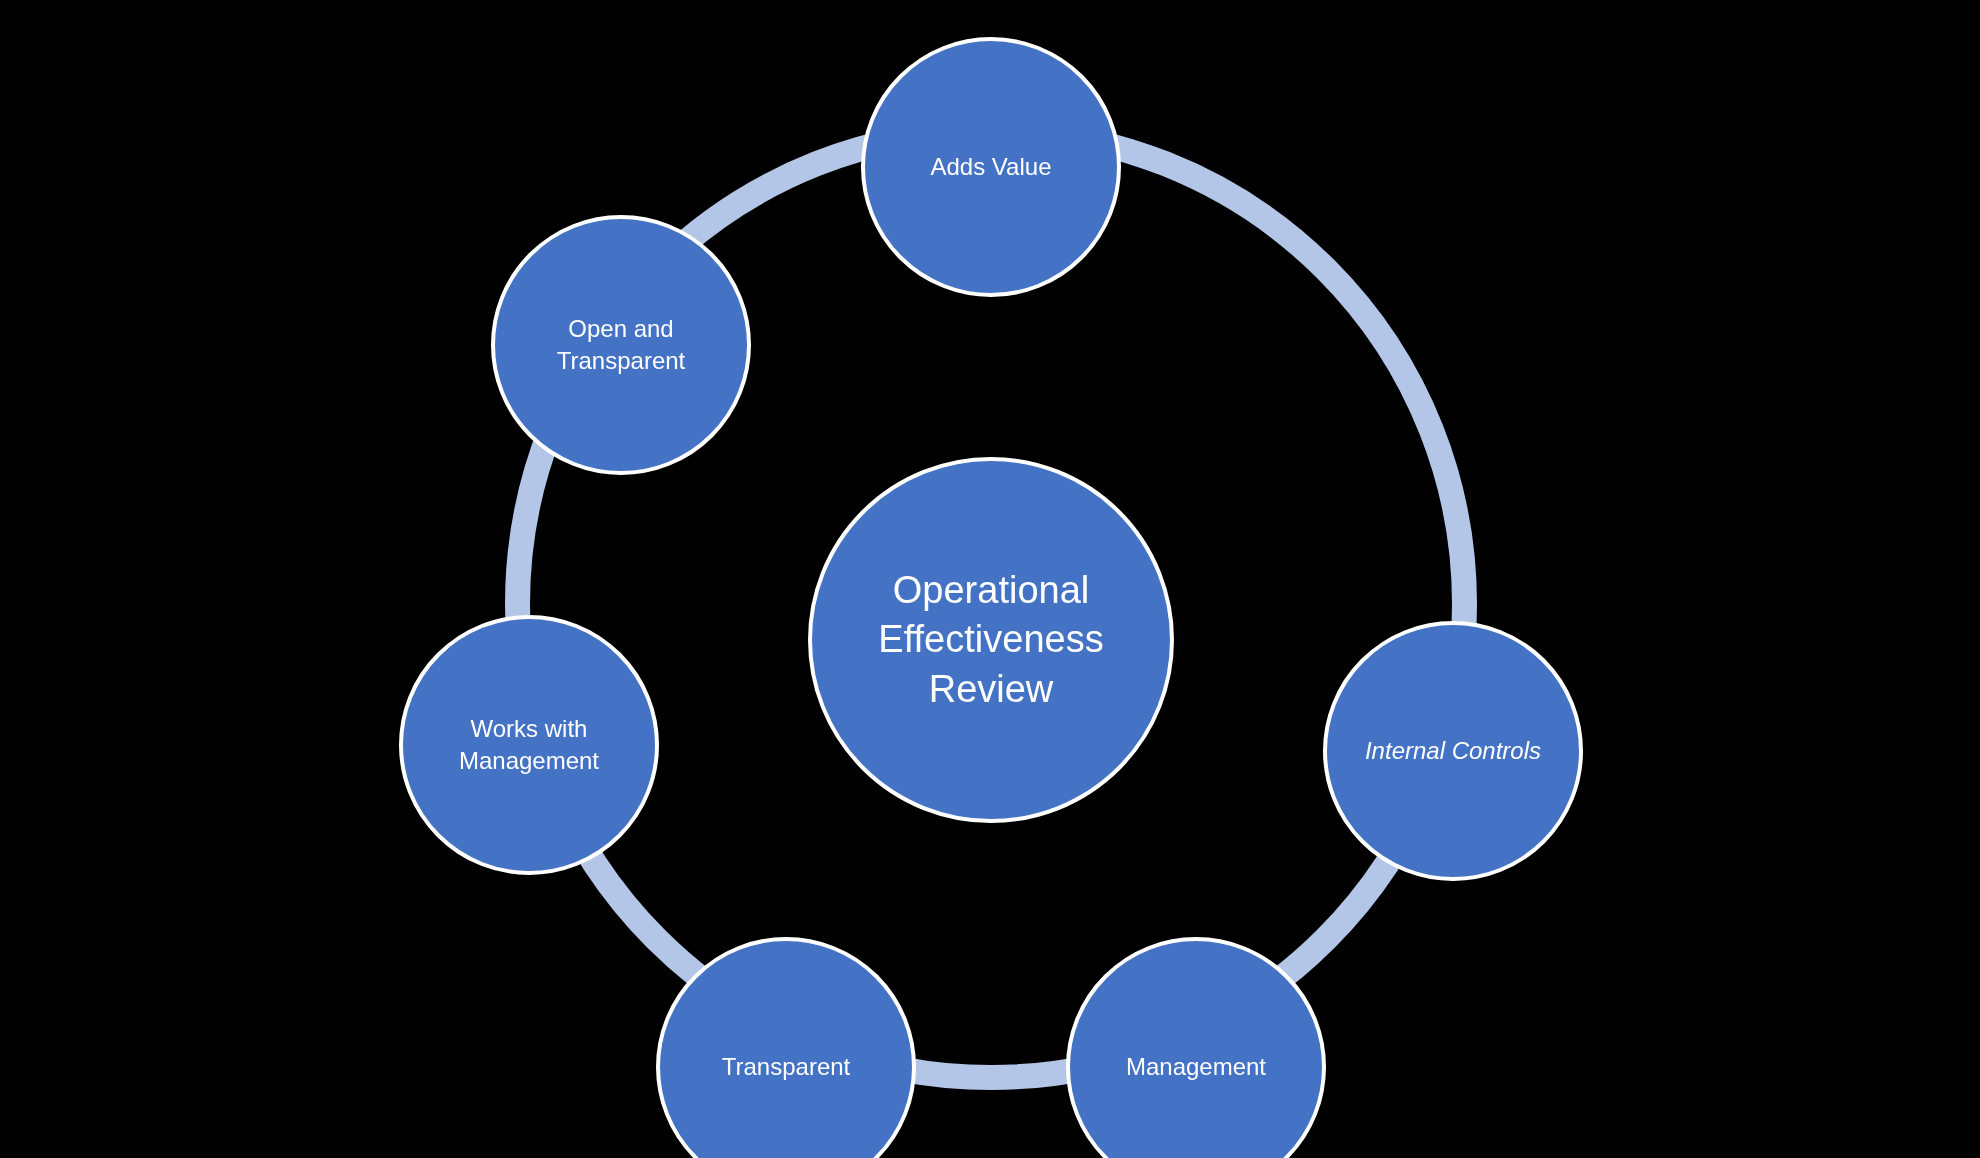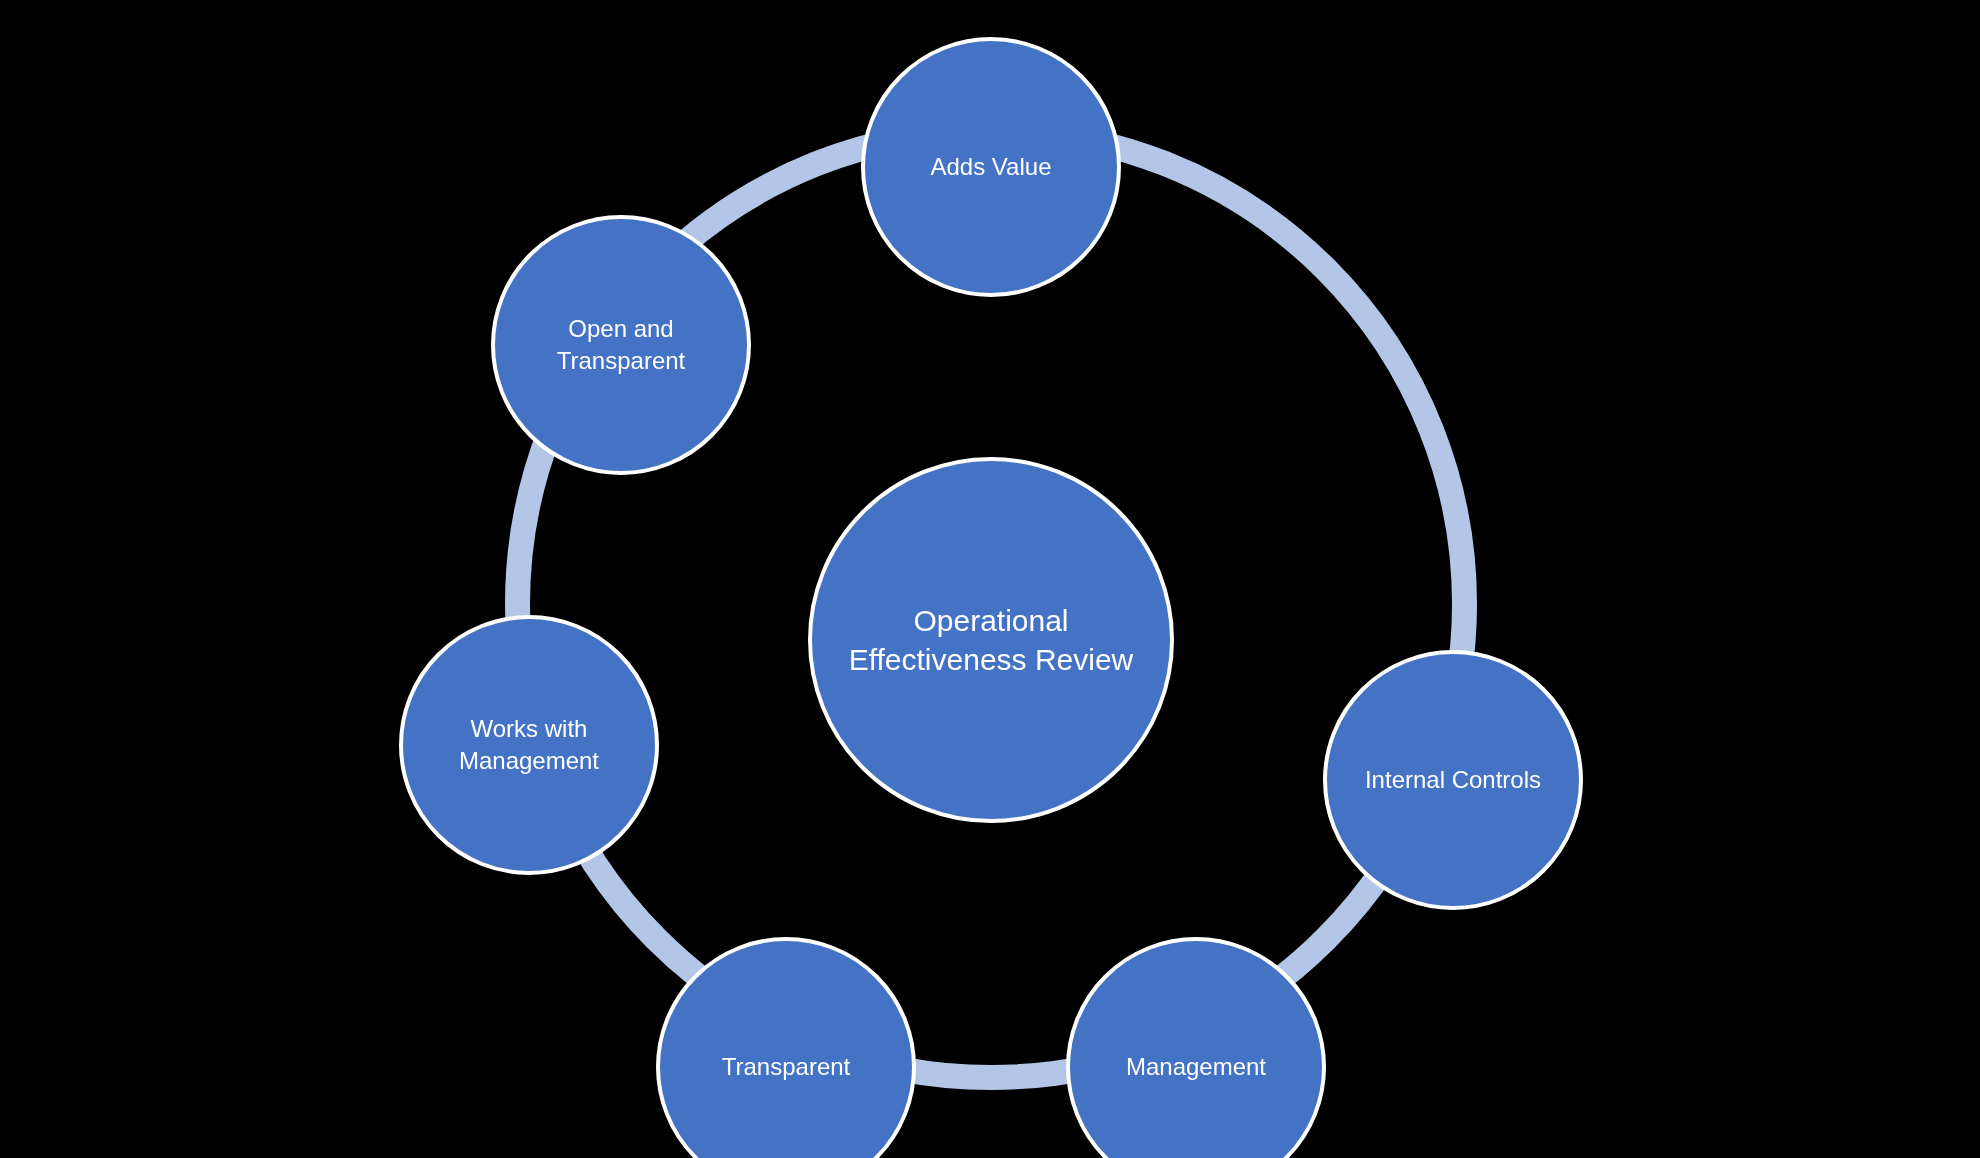--- a/index.html
+++ b/index.html
@@ -52,21 +52,21 @@
     font-size: 24px;
     line-height: 1.35;
   }
   .satellite .node-label {
     display: inline-block;
     max-width: 180px;
   }
   .center-node {
     width: 366px;
     height: 366px;
-    font-size: 30px;
+    font-size: 38px;
     line-height: 1.3;
   }
   .center-node .node-label {
     display: inline-block;
     max-width: 290px;
   }
 </style>
 </head>
 <body>
 
@@ -76,21 +76,21 @@
 
   <div class="node center-node" style="left:808px; top:421px;">
     <span class="node-label">Operational Effectiveness Review</span>
   </div>
 
   <div class="node satellite" style="left:861px; top:1px;">
     <span class="node-label">Adds Value</span>
   </div>
 
 
-  <div class="node satellite" style="left:1323px; top:614px;">
+  <div class="node satellite" style="left:1323px; top:585px;font-style:italic;">
     <span class="node-label">Internal Controls</span>
   </div>
 
   <div class="node satellite" style="left:1066px; top:901px;">
     <span class="node-label">Management</span>
   </div>
 
   <div class="node satellite" style="left:656px; top:901px;">
     <span class="node-label">Transparent</span>
   </div>

